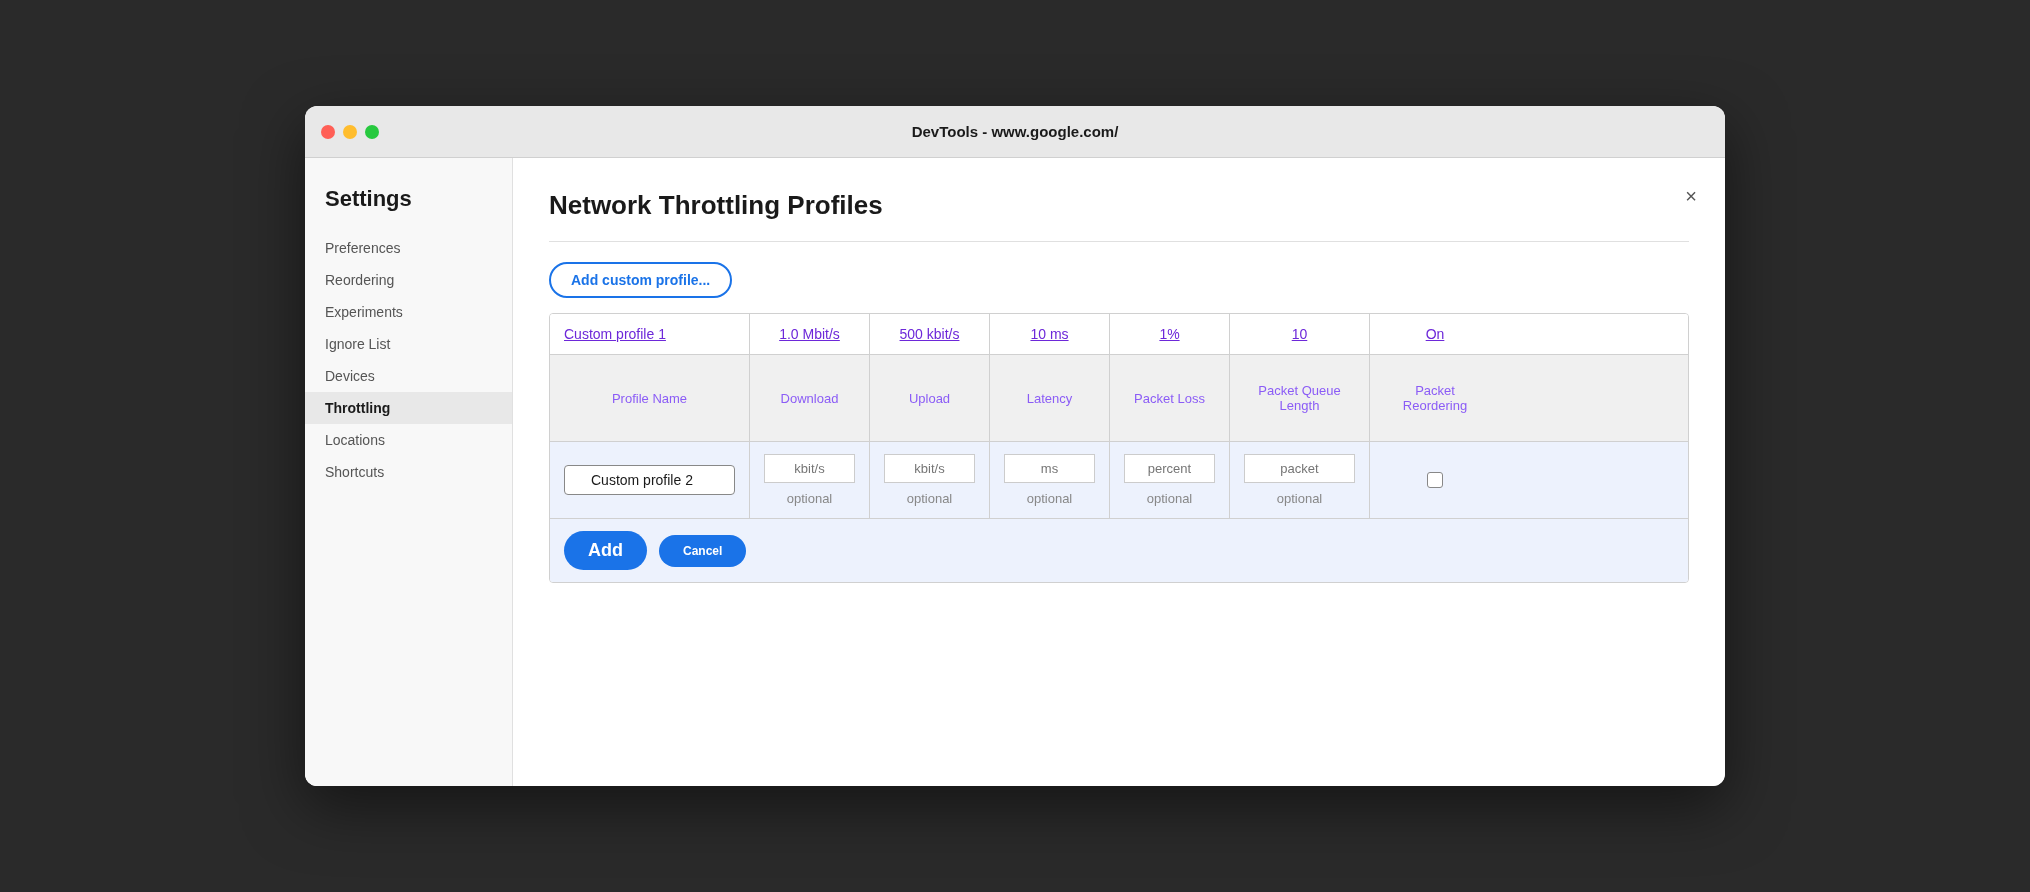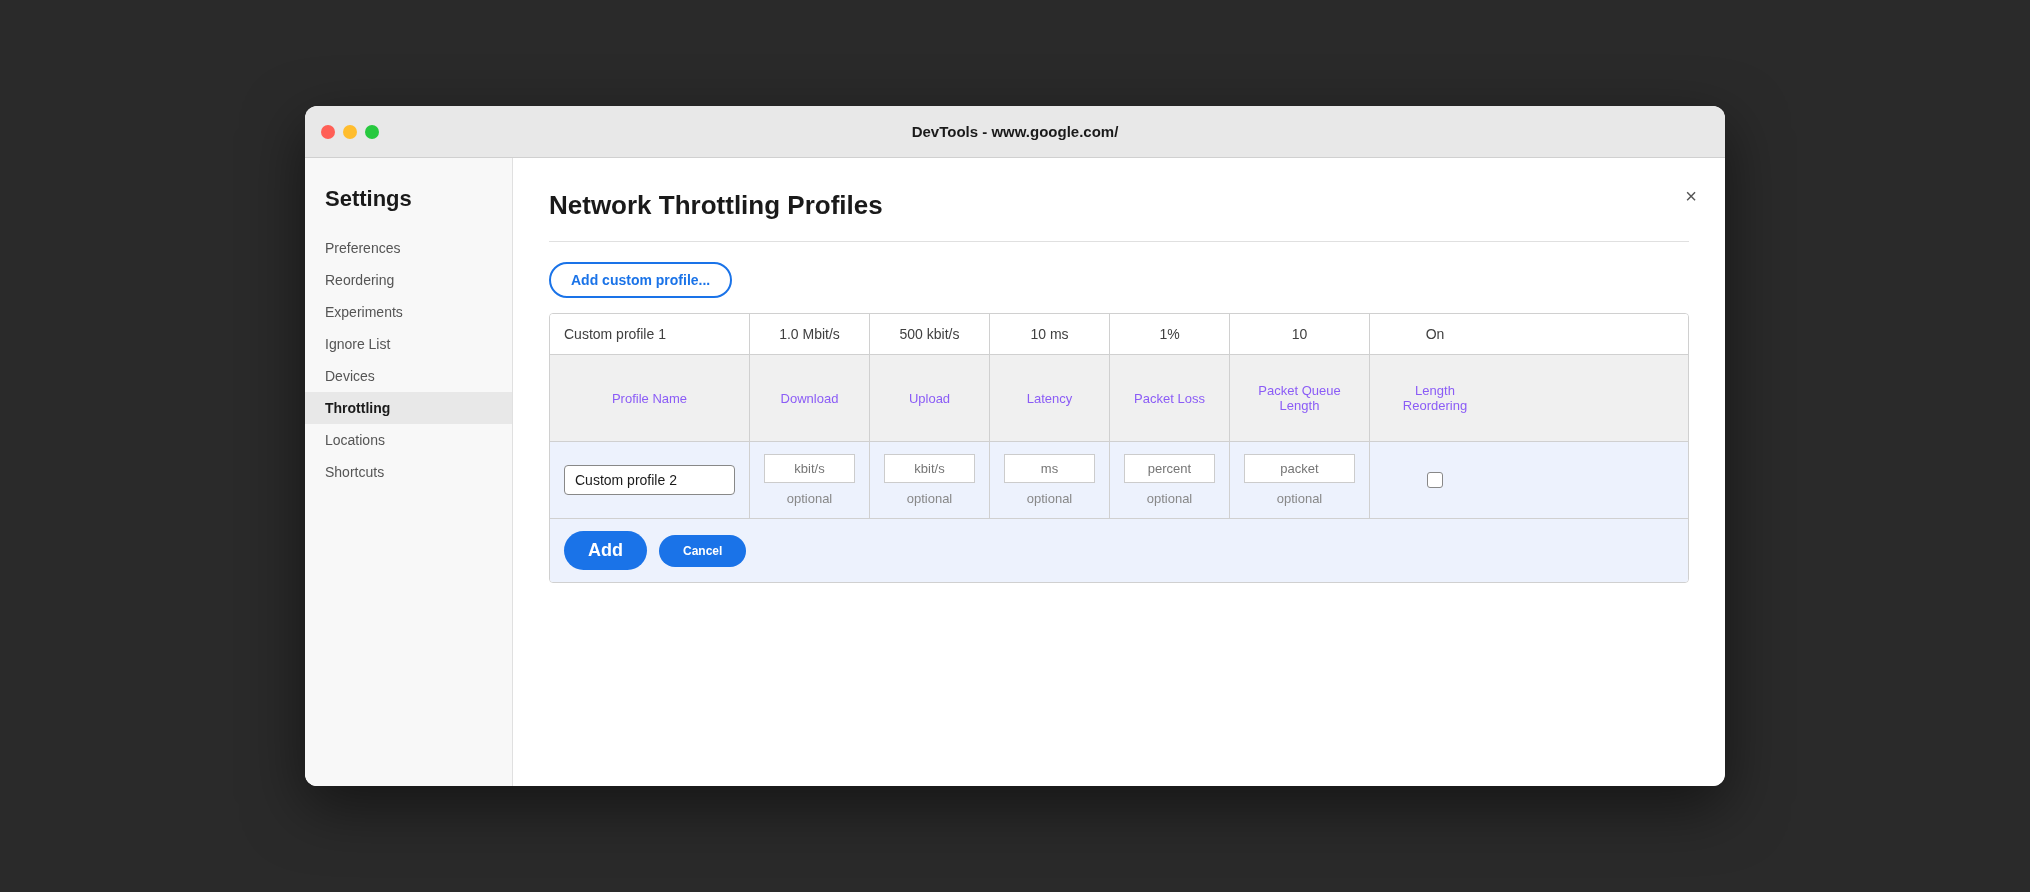--- a/index.html
+++ b/index.html
@@ -186,31 +186,32 @@
       text-align: center;
       justify-content: center;
       padding: 28px 14px;
     }
 
     .existing-profile-row {
       background: #ffffff;
     }
 
     .existing-profile-row .profile-cell {
-      color: #404040;
+      color: #6d28d9;
+      text-decoration: underline;
     }
 
     .new-profile-row {
       background: #edf2fd;
     }
 
     .profile-input {
       border: 1px solid #888;
       border-radius: 4px;
-      padding: 6px 10px;
+      padding: 6px 26px;
       font-size: 14px;
       width: 100%;
       background: #fff;
       color: #1a1a1a;
       outline: none;
     }
 
     .placeholder-input {
       border: 1px solid #ccc;
       border-radius: 0;
@@ -358,21 +359,21 @@
           <div class="profile-cell value-cell">On</div>
         </div>
 
         <div class="profile-row header-row">
           <div class="profile-cell header-cell">Profile Name</div>
           <div class="profile-cell header-cell">Download</div>
           <div class="profile-cell header-cell">Upload</div>
           <div class="profile-cell header-cell">Latency</div>
           <div class="profile-cell header-cell">Packet Loss</div>
           <div class="profile-cell header-cell">Packet Queue Length</div>
-          <div class="profile-cell header-cell">Length Reordering</div>
+          <div class="profile-cell header-cell">Packet Reordering</div>
         </div>
 
         <div class="profile-row new-profile-row">
           <div class="profile-cell input-cell">
             <input class="profile-input" type="text" value="Custom profile 2" style="">
           </div>
           <div class="profile-cell input-cell">
             <input class="placeholder-input" type="text" placeholder="kbit/s" style="">
             <span class="optional-text">optional</span>
           </div>

